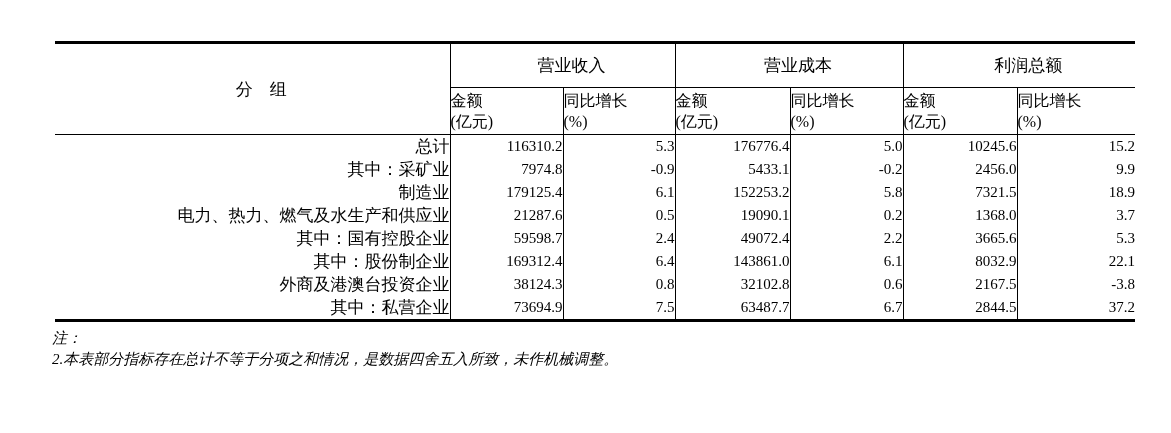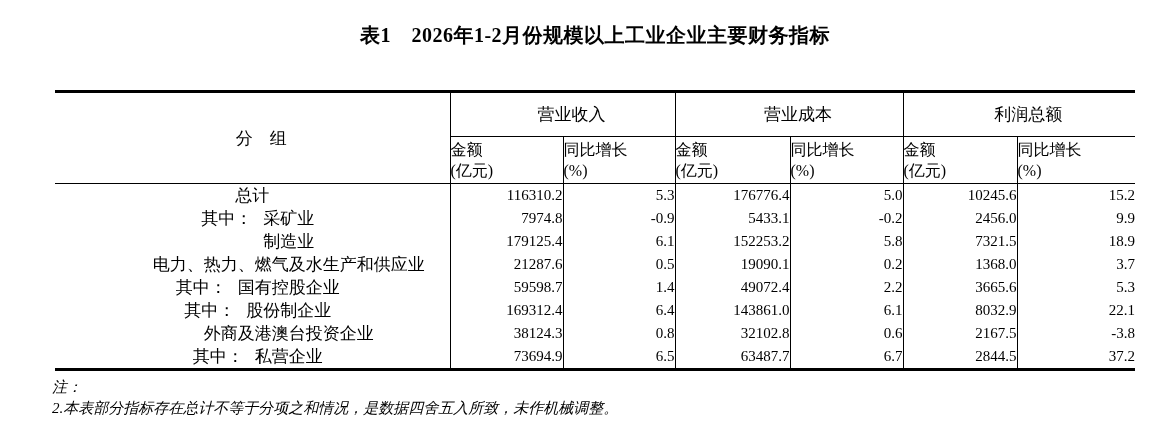--- a/index.html
+++ b/index.html
@@ -41,38 +41,37 @@
   
   th.grp, th.sub, td.num { border-left: 1px solid #000; }
 
   tr.group-row th { height: 43px; text-align: center; font-size: 17px; padding-left: 18px; }
   tr.sub-row th   { height: 46px; text-align: left; font-size: 16px;
                     line-height: 21px; border-bottom: 1px solid #000; }
   th.rowhead      { font-size: 17px; text-align: center; border-bottom: 1px solid #000; }
   th.grp          { border-bottom: 1px solid #000; }
 
   tbody td { height: 22px; font-size: 15px; white-space: nowrap; overflow: hidden; }
-  td.label { font-size: 17px; padding-left: 5px; text-align: center; }
+  td.label { font-size: 17px; padding-left: 5px; text-align: right; }
   td.num   { text-align: right; padding-right: 14px; }
   .prefix  { display: inline-block; width: 73px; }
 
   .notes {
     margin: 6px 0 0 52px;
     font-style: italic;
     font-size: 15px;
     line-height: 21px;
   }
   .notes div { white-space: nowrap; }
 </style>
 </head>
 <body>
 
 <div class="page">
 
-  <div class="doc-title">表1　2026年1-2月份规模以上工业企业主要财务指标</div>
 
   <table class="stat-table">
     <colgroup>
       <col style="width:395px">
       <col style="width:113px">
         <col style="width:112px">
       <col style="width:115px">
         <col style="width:113px">
       <col style="width:114px">
         <col style="width:118px">
@@ -144,21 +143,21 @@
         <td class="num">21287.6</td>
         <td class="num">0.5</td>
         <td class="num">19090.1</td>
         <td class="num">0.2</td>
         <td class="num">1368.0</td>
         <td class="num">3.7</td>
       </tr>
       <tr>
         <td class="label"><span class="prefix">其中：</span><span class="name">国有控股企业</span></td>
         <td class="num">59598.7</td>
-        <td class="num">1.4</td>
+        <td class="num">2.4</td>
         <td class="num">49072.4</td>
         <td class="num">2.2</td>
         <td class="num">3665.6</td>
         <td class="num">5.3</td>
       </tr>
       <tr>
         <td class="label"><span class="prefix">其中：</span><span class="name">股份制企业</span></td>
         <td class="num">169312.4</td>
         <td class="num">6.4</td>
         <td class="num">143861.0</td>
@@ -171,21 +170,21 @@
         <td class="num">38124.3</td>
         <td class="num">0.8</td>
         <td class="num">32102.8</td>
         <td class="num">0.6</td>
         <td class="num">2167.5</td>
         <td class="num">-3.8</td>
       </tr>
       <tr>
         <td class="label"><span class="prefix">其中：</span><span class="name">私营企业</span></td>
         <td class="num">73694.9</td>
-        <td class="num">6.5</td>
+        <td class="num">7.5</td>
         <td class="num">63487.7</td>
         <td class="num">6.7</td>
         <td class="num">2844.5</td>
         <td class="num">37.2</td>
       </tr>
     </tbody>
   </table>
 
   <div class="notes">
     <div>注：</div>

